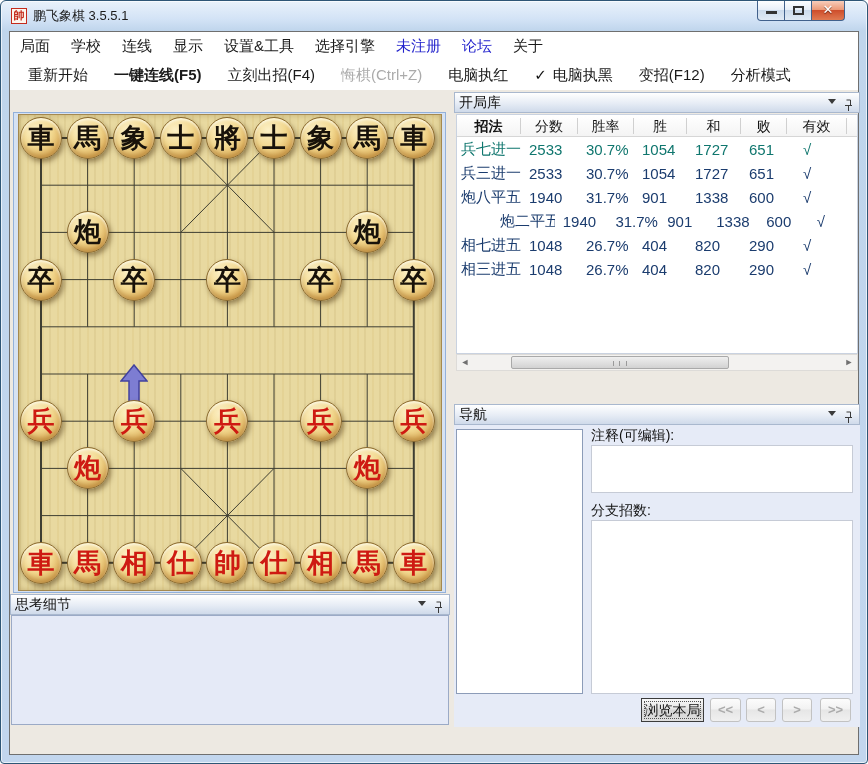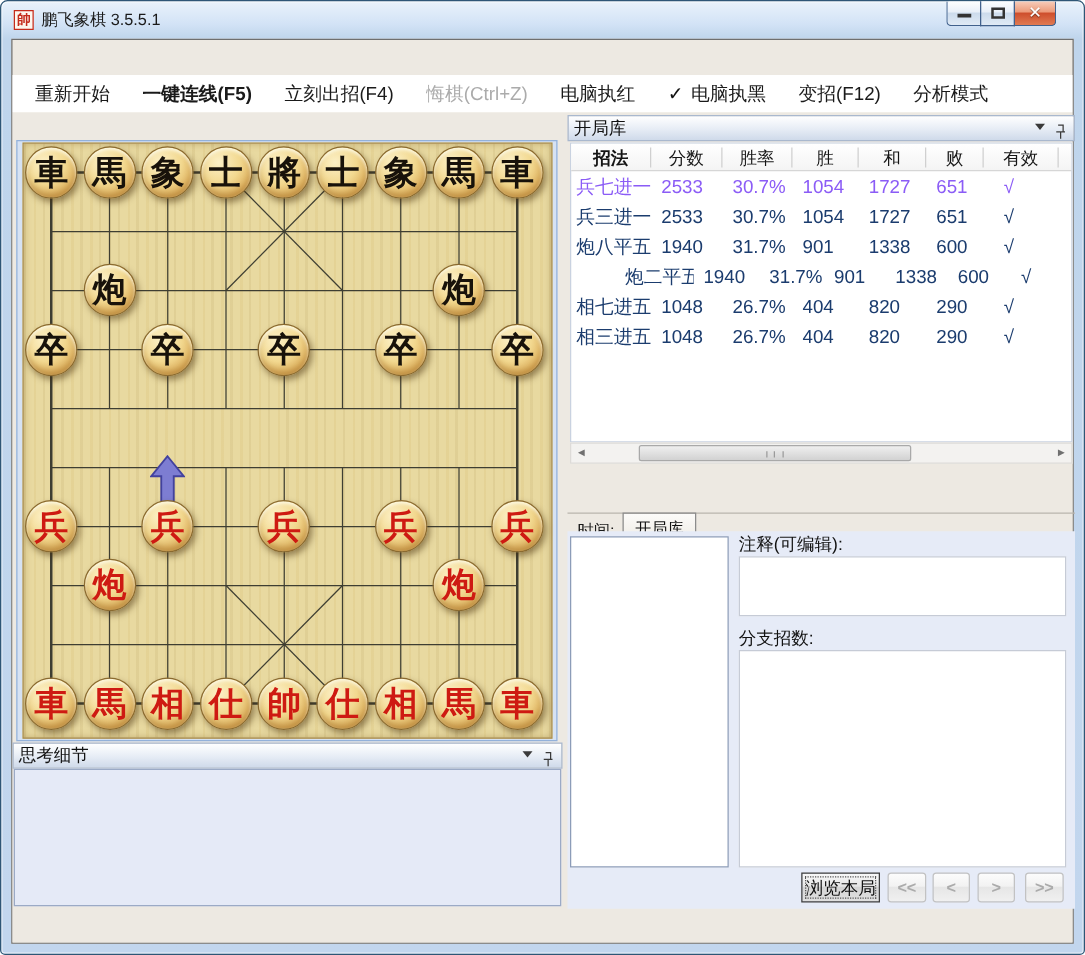--- a/index.html
+++ b/index.html
@@ -135,20 +135,31 @@
           <span class="glyph-max"></span>
         </div>
       <div class="win-btn close">
           <span class="glyph-close">✕</span>
         </div>
     </div>
   </div>
 
   <div class="client">
 
+    <div class="menubar" id="menubar">
+        <div class="menu-item">局面</div>
+        <div class="menu-item">学校</div>
+        <div class="menu-item">连线</div>
+        <div class="menu-item">显示</div>
+        <div class="menu-item">设置&amp;工具</div>
+        <div class="menu-item">选择引擎</div>
+        <div class="menu-item" style="color: rgb(34, 34, 204);">未注册</div>
+        <div class="menu-item" style="color: rgb(34, 34, 204);">论坛</div>
+        <div class="menu-item">关于</div>
+      </div>
     <div class="toolbar" id="toolbar">
         <div class="tool-item">
           <span>重新开始</span>
         </div>
         <div class="tool-item">
           <span style="font-weight: 700;">一键连线(F5)</span>
         </div>
         <div class="tool-item">
           <span>立刻出招(F4)</span>
         </div>
@@ -272,21 +283,21 @@
         <div class="lib-table" id="libTable">
             <div class="thead">
               <div class="th" style="width: 64px; font-weight: bold;">招法</div>
               <div class="th" style="width: 57px;">分数</div>
               <div class="th" style="width: 56px;">胜率</div>
               <div class="th" style="width: 53px;">胜</div>
               <div class="th" style="width: 54px;">和</div>
               <div class="th" style="width: 46px;">败</div>
               <div class="th" style="width: 60px;">有效</div>
             </div>
-            <div class="tr" style="color: #8b5cf6;">
+            <div class="tr" style="color: #0f766e;">
               <div class="td" style="width: 64px; padding-left: 4px;">兵七进一</div>
               <div class="td" style="width: 57px;">2533</div>
               <div class="td" style="width: 56px;">30.7%</div>
               <div class="td" style="width: 53px;">1054</div>
               <div class="td" style="width: 54px;">1727</div>
               <div class="td" style="width: 46px;">651</div>
               <div class="td" style="width: 60px; padding-left: 16px;">√</div>
             </div>
             <div class="tr" style="color: rgb(27, 60, 110);">
               <div class="td" style="width: 64px; padding-left: 4px;">兵三进一</div>
@@ -341,20 +352,31 @@
               <div class="sb-grip"></div>
             </div>
           <div class="sb-arrow" style="right:0;">►</div>
         </div>
 
         <div class="lib-tabbar" id="libTabs">
             <div class="tab-plain">时间:</div>
             <div class="tab-active">开局库</div>
           </div>
 
+        <div class="dock-header nav-header">
+          <span>导航</span>
+          <span class="hdr-icons">
+            <span class="tri"></span>
+            <span class="pin-icon">
+                <svg width="9" height="13">
+                  <path d="M2.5 1 h4 v5 M1 6.5 h7 M4.5 6.5 v5.5" stroke="#3A3A3A" fill="none"></path>
+                </svg>
+              </span>
+          </span>
+        </div>
 
         <div class="nav-content">
           <div class="nav-list"></div>
           <div class="nav-label" style="top:2px;">注释(可编辑):</div>
           <textarea class="comment-box" style=""></textarea>
           <div class="nav-label" style="top:77px;">分支招数:</div>
           <div class="branch-box"></div>
           <div class="nav-btns" id="navBtns">
               <div class="btn primary" style="left: 187px; width: 63px; line-height: 22px;">浏览本局</div>
               <div class="btn ghost" style="left: 256px; width: 31px; line-height: 22px;">&lt;&lt;</div>

